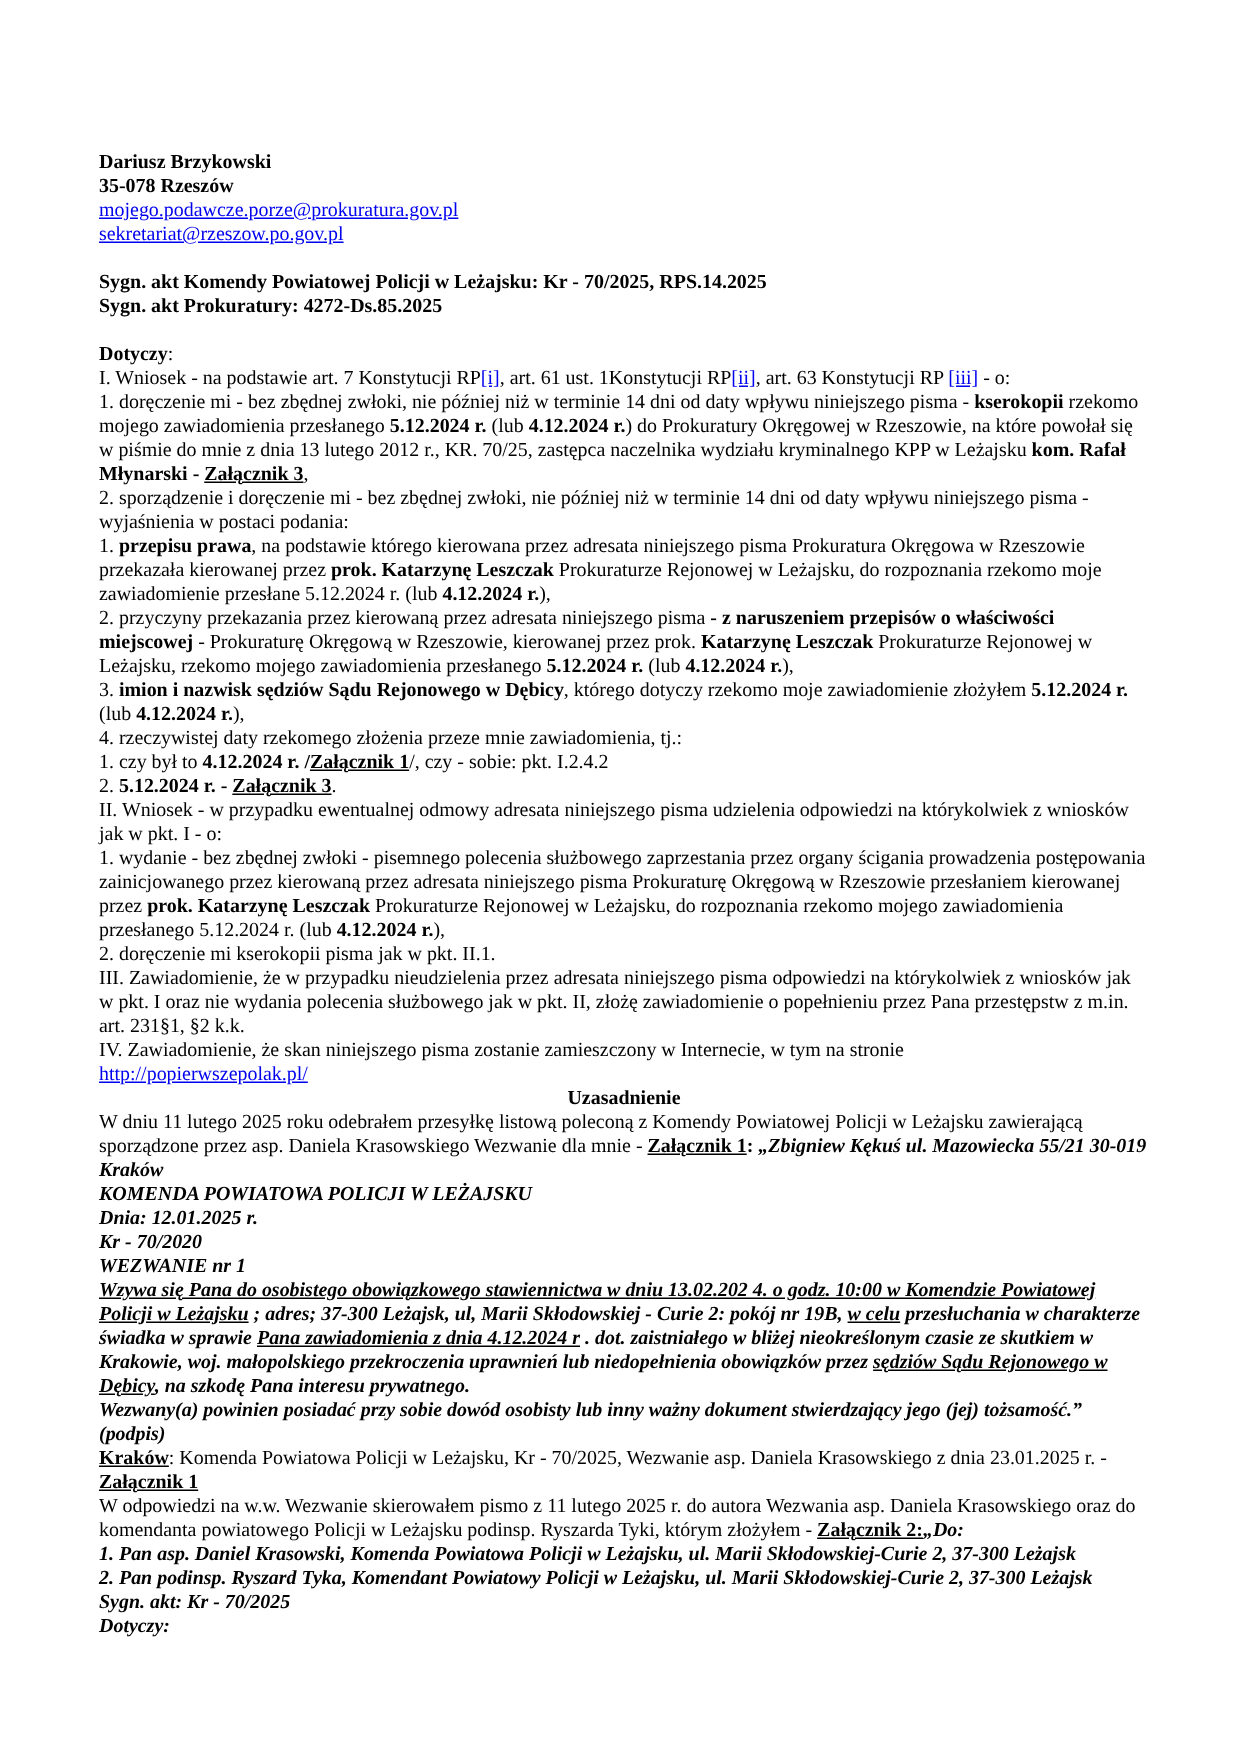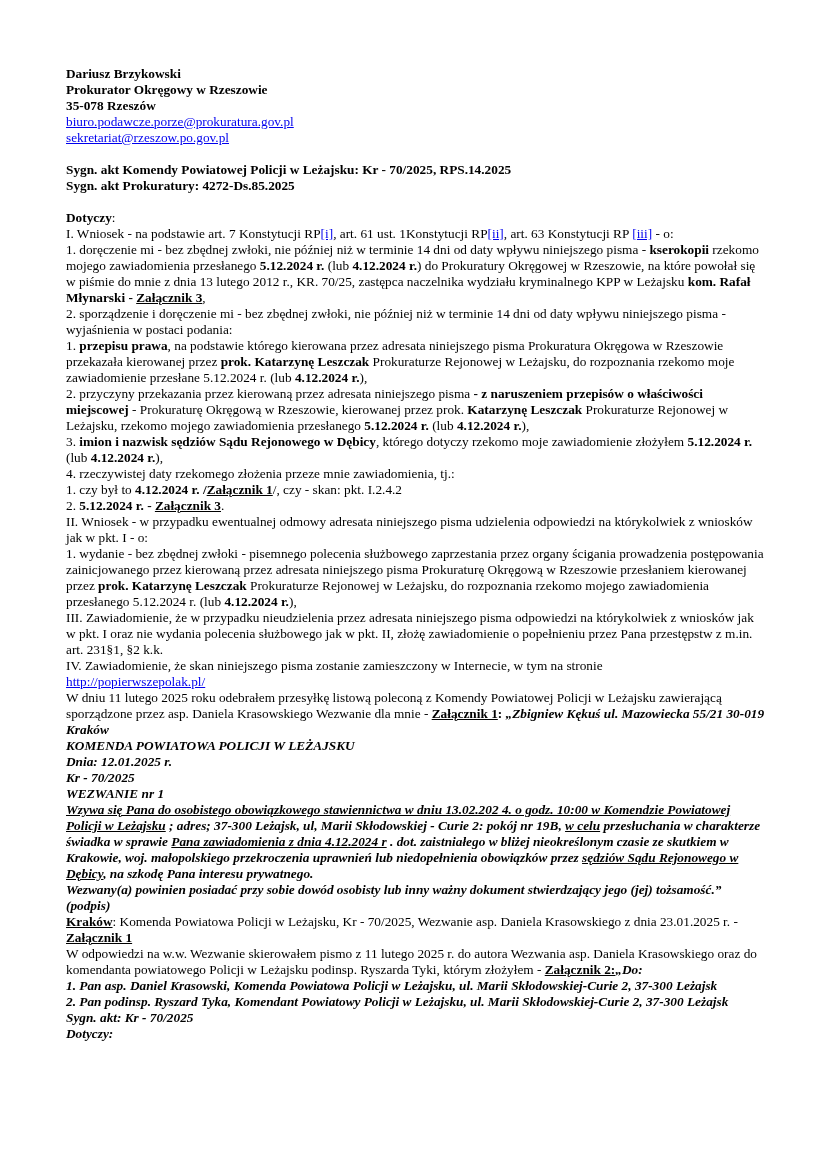--- a/index.html
+++ b/index.html
@@ -9,21 +9,21 @@
   }
   body {
     width: 826px;
     height: 1169px;
     overflow: hidden;
   }
   .page {
     box-sizing: border-box;
     width: 826px;
     height: 1169px;
-    padding: 66px 60px 40px 66px;
+    padding: 100px 60px 40px 66px;
     background: #ffffff;
     font-family: "Liberation Serif", "DejaVu Serif", serif;
     font-size: 13.3px;
     line-height: 16px;
     color: #000000;
   }
   p.line {
     margin: 0;
     padding: 0;
     text-align: left;
@@ -38,47 +38,48 @@
     text-decoration: underline;
     cursor: pointer;
   }
 </style>
 </head>
 <body>
 
 <div class="page">
   <div id="doc">
       <p class="line"><span class="b">Dariusz Brzykowski</span></p>
-      <p class="line"><span class="b">Prokurator Okręgowy w Rzeszowie</span></p>
       <p class="line"><span class="b">35-078 Rzeszów</span></p>
-      <p class="line"><a href="#" class="lnk">biuro.podawcze.porze@prokuratura.gov.pl</a></p>
+      <p class="line"><a href="#" class="lnk">mojego.podawcze.porze@prokuratura.gov.pl</a></p>
       <p class="line"><a href="#" class="lnk">sekretariat@rzeszow.po.gov.pl</a></p>
       <p class="line">&nbsp;</p>
       <p class="line"><span class="b">Sygn. akt Komendy Powiatowej Policji w Leżajsku: Kr - 70/2025, RPS.14.2025</span></p>
       <p class="line"><span class="b">Sygn. akt Prokuratury: 4272-Ds.85.2025</span></p>
       <p class="line">&nbsp;</p>
       <p class="line"><span class="b">Dotyczy</span><span class="">:</span></p>
       <p class="line"><span class="">I. Wniosek - na podstawie art. 7 Konstytucji RP</span><a href="#" class="lnk">[i]</a><span class="">, art. 61 ust. 1Konstytucji RP</span><a href="#" class="lnk">[ii]</a><span class="">, art. 63 Konstytucji RP </span><a href="#" class="lnk">[iii]</a><span class=""> - o:</span></p>
       <p class="line"><span class="">1. doręczenie mi - bez zbędnej zwłoki, nie później niż w terminie 14 dni od daty wpływu niniejszego pisma - </span><span class="b">kserokopii</span><span class=""> rzekomo mojego zawiadomienia przesłanego </span><span class="b">5.12.2024 r.</span><span class=""> (lub </span><span class="b">4.12.2024 r.</span><span class="">) do Prokuratury Okręgowej w Rzeszowie, na które powołał się w piśmie do mnie z dnia 13 lutego 2012 r., KR. 70/25, zastępca naczelnika wydziału kryminalnego KPP w Leżajsku </span><span class="b">kom. Rafał Młynarski - </span><span class="b u">Załącznik 3</span><span class="">,</span></p>
       <p class="line"><span class="">2. sporządzenie i doręczenie mi - bez zbędnej zwłoki, nie później niż w terminie 14 dni od daty wpływu niniejszego pisma - wyjaśnienia w postaci podania:</span></p>
       <p class="line"><span class="">1. </span><span class="b">przepisu prawa</span><span class="">, na podstawie którego kierowana przez adresata niniejszego pisma Prokuratura Okręgowa w Rzeszowie przekazała kierowanej przez </span><span class="b">prok. Katarzynę Leszczak</span><span class=""> Prokuraturze Rejonowej w Leżajsku, do rozpoznania rzekomo moje zawiadomienie przesłane 5.12.2024 r. (lub </span><span class="b">4.12.2024 r.</span><span class="">),</span></p>
       <p class="line"><span class="">2. przyczyny przekazania przez kierowaną przez adresata niniejszego pisma </span><span class="b">- z naruszeniem przepisów o właściwości miejscowej</span><span class=""> - Prokuraturę Okręgową w Rzeszowie, kierowanej przez prok. </span><span class="b">Katarzynę Leszczak</span><span class=""> Prokuraturze Rejonowej w Leżajsku, rzekomo mojego zawiadomienia przesłanego </span><span class="b">5.12.2024 r.</span><span class=""> (lub </span><span class="b">4.12.2024 r.</span><span class="">),</span></p>
       <p class="line"><span class="">3. </span><span class="b">imion i nazwisk sędziów Sądu Rejonowego w Dębicy</span><span class="">, którego dotyczy rzekomo moje zawiadomienie złożyłem </span><span class="b">5.12.2024 r.</span><span class=""> (lub </span><span class="b">4.12.2024 r.</span><span class="">),</span></p>
       <p class="line"><span class="">4. rzeczywistej daty rzekomego złożenia przeze mnie zawiadomienia, tj.:</span></p>
-      <p class="line"><span class="">1. czy był to </span><span class="b">4.12.2024 r.</span><span class="b"> /</span><span class="b u">Załącznik 1</span><span class="">/, czy - skan: pkt. I.2.4.2</span></p>
+      <p class="line"><span class="">1. czy był to </span><span class="b">4.12.2024 r.</span><span class="b"> /</span><span class="b u">Załącznik 1</span><span class="">/, czy - sobie: pkt. I.2.4.2</span></p>
       <p class="line"><span class="">2. </span><span class="b">5.12.2024 r. - </span><span class="b u">Załącznik 3</span><span class="">.</span></p>
       <p class="line"><span class="">II. Wniosek - w przypadku ewentualnej odmowy adresata niniejszego pisma udzielenia odpowiedzi na którykolwiek z wniosków jak w pkt. I - o:</span></p>
       <p class="line"><span class="">1. wydanie - bez zbędnej zwłoki - pisemnego polecenia służbowego zaprzestania przez organy ścigania prowadzenia postępowania zainicjowanego przez kierowaną przez adresata niniejszego pisma Prokuraturę Okręgową w Rzeszowie przesłaniem kierowanej przez </span><span class="b">prok. Katarzynę Leszczak</span><span class=""> Prokuraturze Rejonowej w Leżajsku, do rozpoznania rzekomo mojego zawiadomienia przesłanego 5.12.2024 r. (lub </span><span class="b">4.12.2024 r.</span><span class="">),</span></p>
+      <p class="line"><span class="">2. doręczenie mi kserokopii pisma jak w pkt. II.1.</span></p>
       <p class="line"><span class="">III. Zawiadomienie, że w przypadku nieudzielenia przez adresata niniejszego pisma odpowiedzi na którykolwiek z wniosków jak w pkt. I oraz nie wydania polecenia służbowego jak w pkt. II, złożę zawiadomienie o popełnieniu przez Pana przestępstw z m.in. art. 231§1, §2 k.k.</span></p>
       <p class="line"><span class="">IV. Zawiadomienie, że skan niniejszego pisma zostanie zamieszczony w Internecie, w tym na stronie</span></p>
       <p class="line"><a href="#" class="lnk">http://popierwszepolak.pl/ </a></p>
+      <p class="line center"><span class="b">Uzasadnienie</span></p>
       <p class="line"><span class="">W dniu 11 lutego 2025 roku odebrałem przesyłkę listową poleconą z Komendy Powiatowej Policji w Leżajsku zawierającą sporządzone przez asp. Daniela Krasowskiego Wezwanie dla mnie - </span><span class="b u">Załącznik 1</span><span class="b">: </span><span class="b i">„Zbigniew Kękuś ul. Mazowiecka 55/21 30-019 Kraków</span></p>
       <p class="line"><span class="b i">KOMENDA POWIATOWA POLICJI W LEŻAJSKU</span></p>
       <p class="line"><span class="b i">Dnia: 12.01.2025 r.</span></p>
-      <p class="line"><span class="b i">Kr - 70/2025</span></p>
+      <p class="line"><span class="b i">Kr - 70/2020</span></p>
       <p class="line"><span class="b i">WEZWANIE nr 1</span></p>
       <p class="line"><span class="b i u">Wzywa się Pana do osobistego obowiązkowego stawiennictwa w dniu 13.02.202 4. o godz. 10:00 w Komendzie Powiatowej Policji w Leżajsku</span><span class="b i"> ; adres; 37-300 Leżajsk, ul, Marii Skłodowskiej - Curie 2: pokój nr 19B, </span><span class="b i u">w celu</span><span class="b i"> przesłuchania w charakterze świadka w sprawie </span><span class="b i u">Pana zawiadomienia z dnia 4.12.2024 r</span><span class="b i"> . dot. zaistniałego w bliżej nieokreślonym czasie ze skutkiem w Krakowie, woj. małopolskiego przekroczenia uprawnień lub niedopełnienia obowiązków przez </span><span class="b i u">sędziów Sądu Rejonowego w Dębicy</span><span class="b i">, na szkodę Pana interesu prywatnego.</span></p>
       <p class="line"><span class="b i">Wezwany(a) powinien posiadać przy sobie dowód osobisty lub inny ważny dokument stwierdzający jego (jej) tożsamość.”</span></p>
       <p class="line"><span class="b i">(podpis)</span></p>
       <p class="line"><span class="b u">Kraków</span><span class="">: Komenda Powiatowa Policji w Leżajsku, Kr - 70/2025, Wezwanie asp. Daniela Krasowskiego z dnia 23.01.2025 r. - </span><span class="b u">Załącznik 1</span></p>
       <p class="line"><span class="">W odpowiedzi na w.w. Wezwanie skierowałem pismo z 11 lutego 2025 r. do autora Wezwania asp. Daniela Krasowskiego oraz do komendanta powiatowego Policji w Leżajsku podinsp. Ryszarda Tyki, którym złożyłem - </span><span class="b u">Załącznik 2:</span><span class="b i">„Do:</span></p>
       <p class="line"><span class="b i">1. Pan asp. Daniel Krasowski, Komenda Powiatowa Policji w Leżajsku, ul. Marii Skłodowskiej-Curie 2, 37-300 Leżajsk</span></p>
       <p class="line"><span class="b i">2. Pan podinsp. Ryszard Tyka, Komendant Powiatowy Policji w Leżajsku, ul. Marii Skłodowskiej-Curie 2, 37-300 Leżajsk</span></p>
       <p class="line"><span class="b i">Sygn. akt: Kr - 70/2025</span></p>
       <p class="line"><span class="b i">Dotyczy:</span></p>

